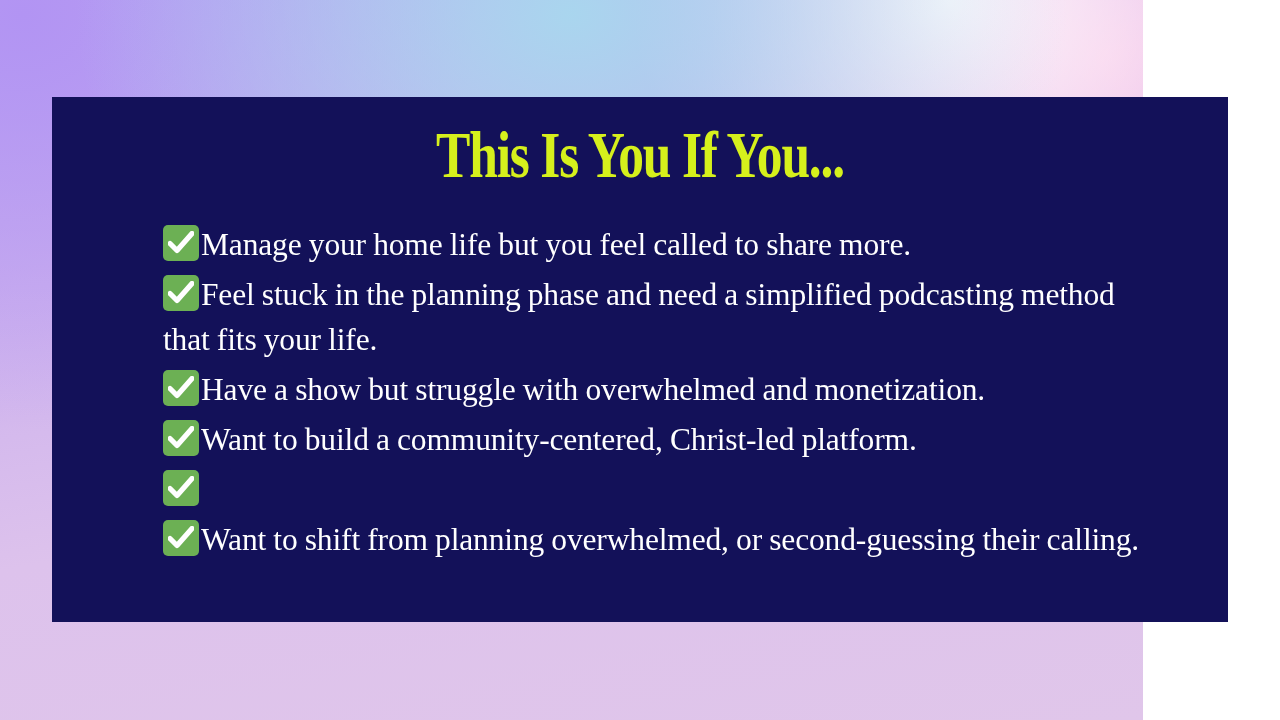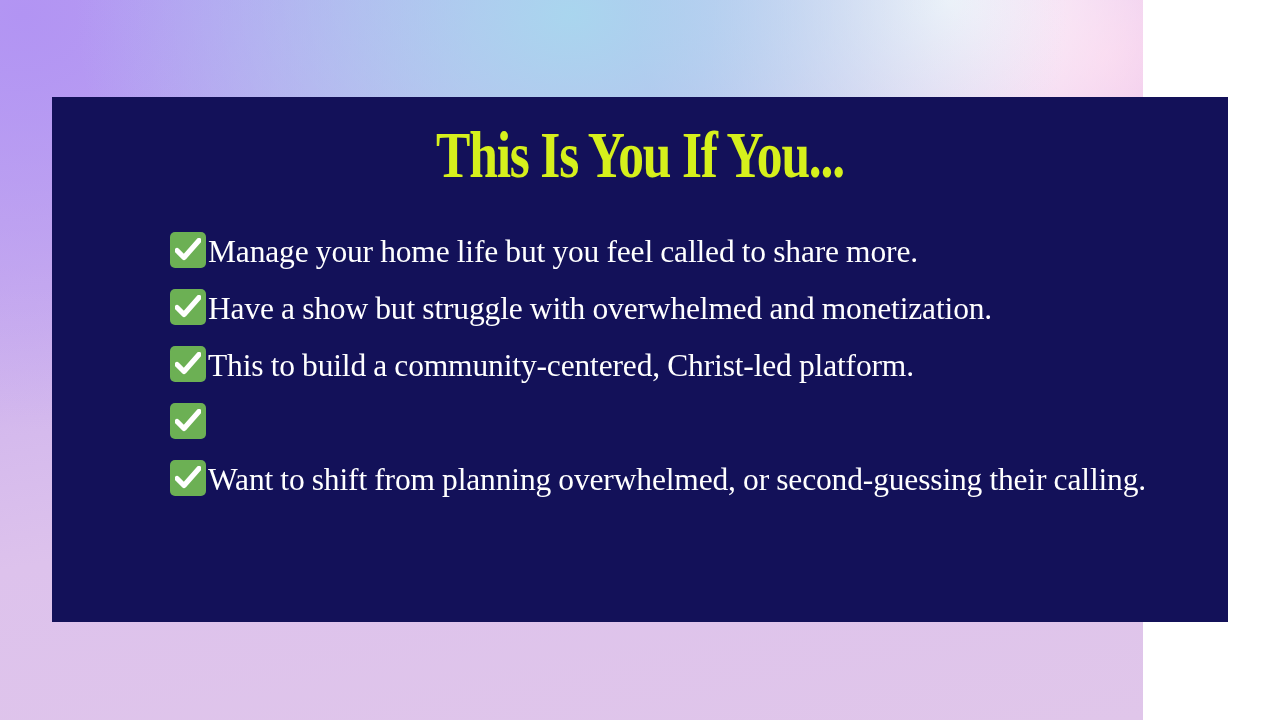--- a/index.html
+++ b/index.html
@@ -60,21 +60,21 @@
     width: 1010px;
     color: #ffffff;
     font-family: "Liberation Serif", serif;
     font-size: 31.5px;
     line-height: 45px;
     letter-spacing: -0.15px;
     word-spacing: -0.5px;
   }
 
   .item {
-    margin: 12px;
+    margin: 5px;
     padding: 0;
     text-indent: 0;
   }
 
   .cbox {
     display: inline-block;
     vertical-align: -6px;
     width: 36px;
     height: 36px;
     margin-right: 2px;
@@ -102,28 +102,31 @@
   <div id="card">
 
     <div id="title">This Is You If You...</div>
 
     <div id="list">
 
       <p class="item"><span class="cbox"><svg viewBox="0 0 26 24" xmlns="http://www.w3.org/2000/svg">
               <path d="M2 12.5 L9 19.5 L24 2.5" fill="none" stroke="#ffffff" stroke-width="5.2" stroke-linecap="round" stroke-linejoin="round"></path>
             </svg></span><span class="itxt">Manage your home life but you feel called to share more.</span></p>
 
+      <p class="item"><span class="cbox"><svg viewBox="0 0 26 24" xmlns="http://www.w3.org/2000/svg">
+              <path d="M2 12.5 L9 19.5 L24 2.5" fill="none" stroke="#ffffff" stroke-width="5.2" stroke-linecap="round" stroke-linejoin="round"></path>
+            </svg></span><span class="itxt">Feel stuck in the planning phase and need a simplified podcasting method that fits your life.</span></p>
 
       <p class="item"><span class="cbox"><svg viewBox="0 0 26 24" xmlns="http://www.w3.org/2000/svg">
               <path d="M2 12.5 L9 19.5 L24 2.5" fill="none" stroke="#ffffff" stroke-width="5.2" stroke-linecap="round" stroke-linejoin="round"></path>
             </svg></span><span class="itxt">Have a show but struggle with overwhelmed and monetization.</span></p>
 
       <p class="item"><span class="cbox"><svg viewBox="0 0 26 24" xmlns="http://www.w3.org/2000/svg">
               <path d="M2 12.5 L9 19.5 L24 2.5" fill="none" stroke="#ffffff" stroke-width="5.2" stroke-linecap="round" stroke-linejoin="round"></path>
-            </svg></span><span class="itxt">This to build a community-centered, Christ-led platform.</span></p>
+            </svg></span><span class="itxt">Want to build a community-centered, Christ-led platform.</span></p>
 
       <p class="item"><span class="cbox"><svg viewBox="0 0 26 24" xmlns="http://www.w3.org/2000/svg">
               <path d="M2 12.5 L9 19.5 L24 2.5" fill="none" stroke="#ffffff" stroke-width="5.2" stroke-linecap="round" stroke-linejoin="round"></path>
             </svg></span></p>
 
       <p class="item"><span class="cbox"><svg viewBox="0 0 26 24" xmlns="http://www.w3.org/2000/svg">
               <path d="M2 12.5 L9 19.5 L24 2.5" fill="none" stroke="#ffffff" stroke-width="5.2" stroke-linecap="round" stroke-linejoin="round"></path>
             </svg></span><span class="itxt">Want to shift from planning overwhelmed, or second-guessing their calling.</span></p>
 
     </div>

